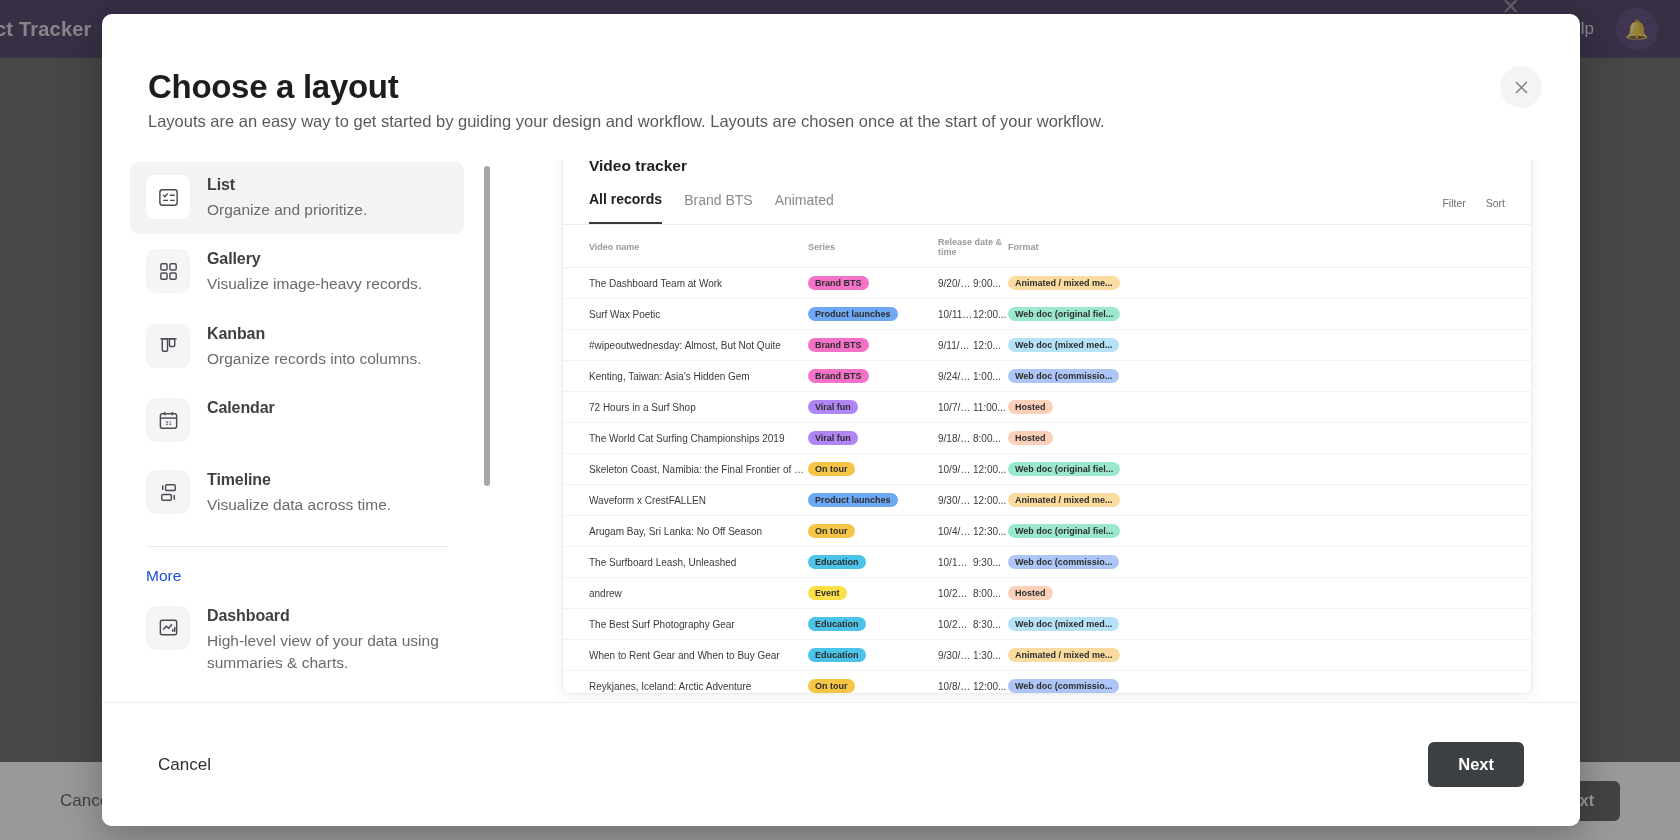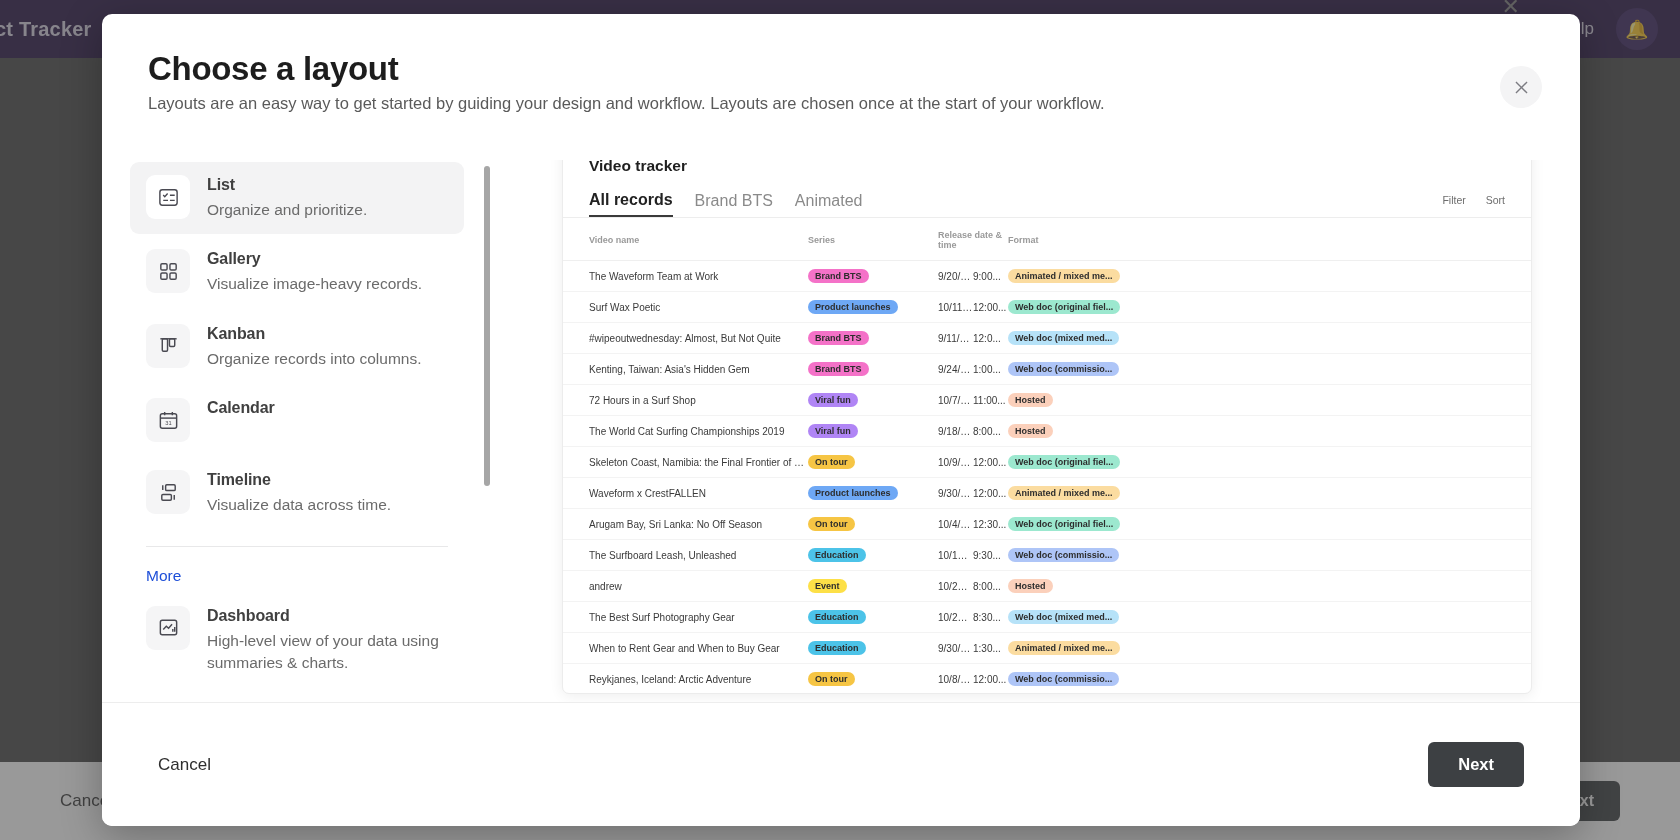--- a/index.html
+++ b/index.html
@@ -45,21 +45,21 @@
   #overlay { position: absolute; inset: 0; background: rgba(70,70,70,.55); }
 
   
   #modal {
     position: absolute; left: 102px; top: 14px;
     width: 1478px; height: 812px;
     background: #ffffff; border-radius: 10px;
     box-shadow: 0 10px 40px rgba(0,0,0,.28);
     overflow: hidden;
   }
-  #modal-header { position: relative; padding: 36px 46px 0 46px; height: 146px; }
+  #modal-header { position: relative; padding: 54px 46px 0 46px; height: 146px; }
   #modal-title { font-size: 33px; font-weight: bold; color: #1d1d1d; letter-spacing: -.3px; }
   #modal-subtitle { margin-top: 4px; font-size: 16.5px; color: #5a5a5a; line-height: 1.35; }
   #modal-close {
     position: absolute; right: 38px; top: 52px;
     width: 42px; height: 42px; border-radius: 50%;
     background: #f4f4f5; display: flex; align-items: center; justify-content: center;
     cursor: pointer;
   }
   #modal-close svg { width: 19px; height: 19px; stroke: #7c7c82; stroke-width: 1.7; fill: none; }
 
@@ -106,21 +106,21 @@
     background: #ffffff; border: 1px solid #ececec; border-radius: 7px;
     box-shadow: 0 2px 14px rgba(0,0,0,.07); overflow: hidden;
   }
   #preview-title {
     padding: 18px 26px 0 26px; font-size: 15.5px; font-weight: bold; color: #1f1f1f;
   }
   #preview-tabs {
     display: flex; align-items: center; gap: 22px;
     padding: 16px 26px 0 26px; border-bottom: 1px solid #ededed; position: relative;
   }
-  .preview-tab { font-size: 16px; color: #8a8a8a; padding-bottom: 6px; cursor: pointer; }
+  .preview-tab { font-size: 14px; color: #8a8a8a; padding-bottom: 15px; cursor: pointer; }
   .preview-tab.active { color: #222; font-weight: bold; border-bottom: 2px solid #3a3a3a; }
   #preview-tools { margin-left: auto; display: flex; gap: 20px; padding-bottom: 9px; }
   .preview-tool { font-size: 10.5px; color: #6d6d6d; cursor: pointer; }
 
   table#preview-table { width: 100%; border-collapse: collapse; table-layout: fixed; }
   #preview-table th {
     text-align: left; font-size: 9px; font-weight: bold; color: #9a9a9a;
     padding: 12px 0 10px 0; border-bottom: 1px solid #efefef;
   }
   #preview-table td {
@@ -307,21 +307,21 @@
           <thead>
             <tr>
               <th class="c-name">Video name</th>
               <th class="c-series">Series</th>
               <th class="c-date" colspan="2">Release date &amp; time</th>
               <th class="c-format">Format</th>
             </tr>
           </thead>
           <tbody id="preview-tbody">
               <tr>
-                <td class="c-name">The Waveform Team at Work</td>
+                <td class="c-name">The Dashboard Team at Work</td>
                 <td class="c-series"><span class="pill" style="background: rgb(244, 114, 200);">Brand BTS</span></td>
                 <td class="c-date">9/20/2019</td>
                 <td class="c-time">9:00...</td>
                 <td class="c-format"><span class="pill" style="background: rgb(251, 220, 160);">Animated / mixed me...</span></td>
               </tr>
               <tr>
                 <td class="c-name">Surf Wax Poetic</td>
                 <td class="c-series"><span class="pill" style="background: rgb(110, 168, 245);">Product launches</span></td>
                 <td class="c-date">10/11/2019</td>
                 <td class="c-time">12:00...</td>

